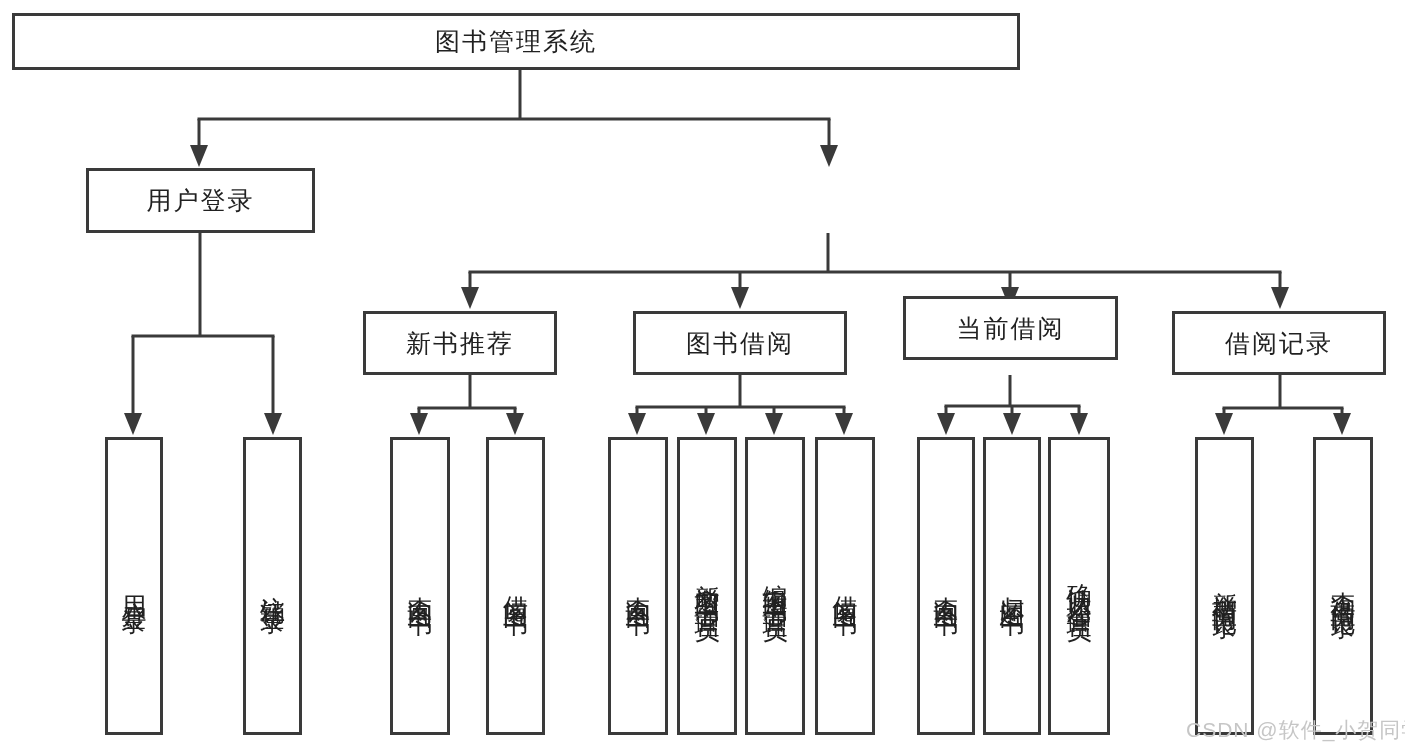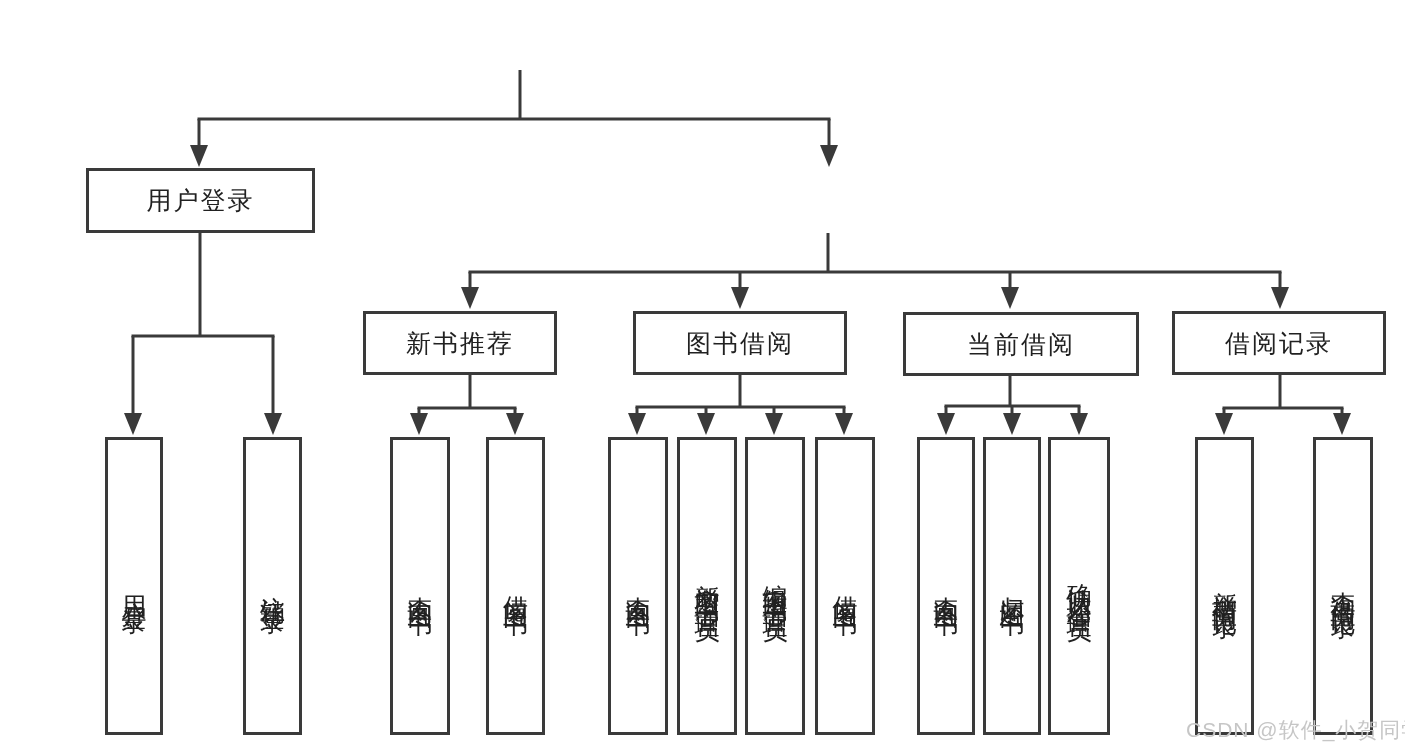--- a/index.html
+++ b/index.html
@@ -118,32 +118,35 @@
 
       <polygon points="946,435 937,413 955,413"></polygon>
       <polygon points="1012,435 1003,413 1021,413"></polygon>
       <polygon points="1079,435 1070,413 1088,413"></polygon>
 
       <polygon points="1224,435 1215,413 1233,413"></polygon>
       <polygon points="1342,435 1333,413 1351,413"></polygon>
     </g>
   </svg>
 
+  <div class="box" style="left:12px;top:13px;width:1008px;height:57px">
+    <span class="h-label">图书管理系统</span>
+  </div>
 
   <div class="box" style="left:86px;top:168px;width:229px;height:65px">
     <span class="h-label">用户登录</span>
   </div>
 
   <div class="box" style="left:363px;top:311px;width:194px;height:64px">
     <span class="h-label">新书推荐</span>
   </div>
   <div class="box" style="left:633px;top:311px;width:214px;height:64px">
     <span class="h-label">图书借阅</span>
   </div>
-  <div class="box" style="left:903px;top:312px;width:236px;height:64px">
+  <div class="box" style="left:903px;top:296px;width:215px;height:64px">
     <span class="h-label">当前借阅</span>
   </div>
   <div class="box" style="left:1172px;top:311px;width:214px;height:64px">
     <span class="h-label">借阅记录</span>
   </div>
 
   <div class="box" style="left:105px;top:437px;width:58px;height:298px">
     <span class="v-label">用户登录</span>
   </div>
   <div class="box" style="left:243px;top:437px;width:59px;height:298px">

